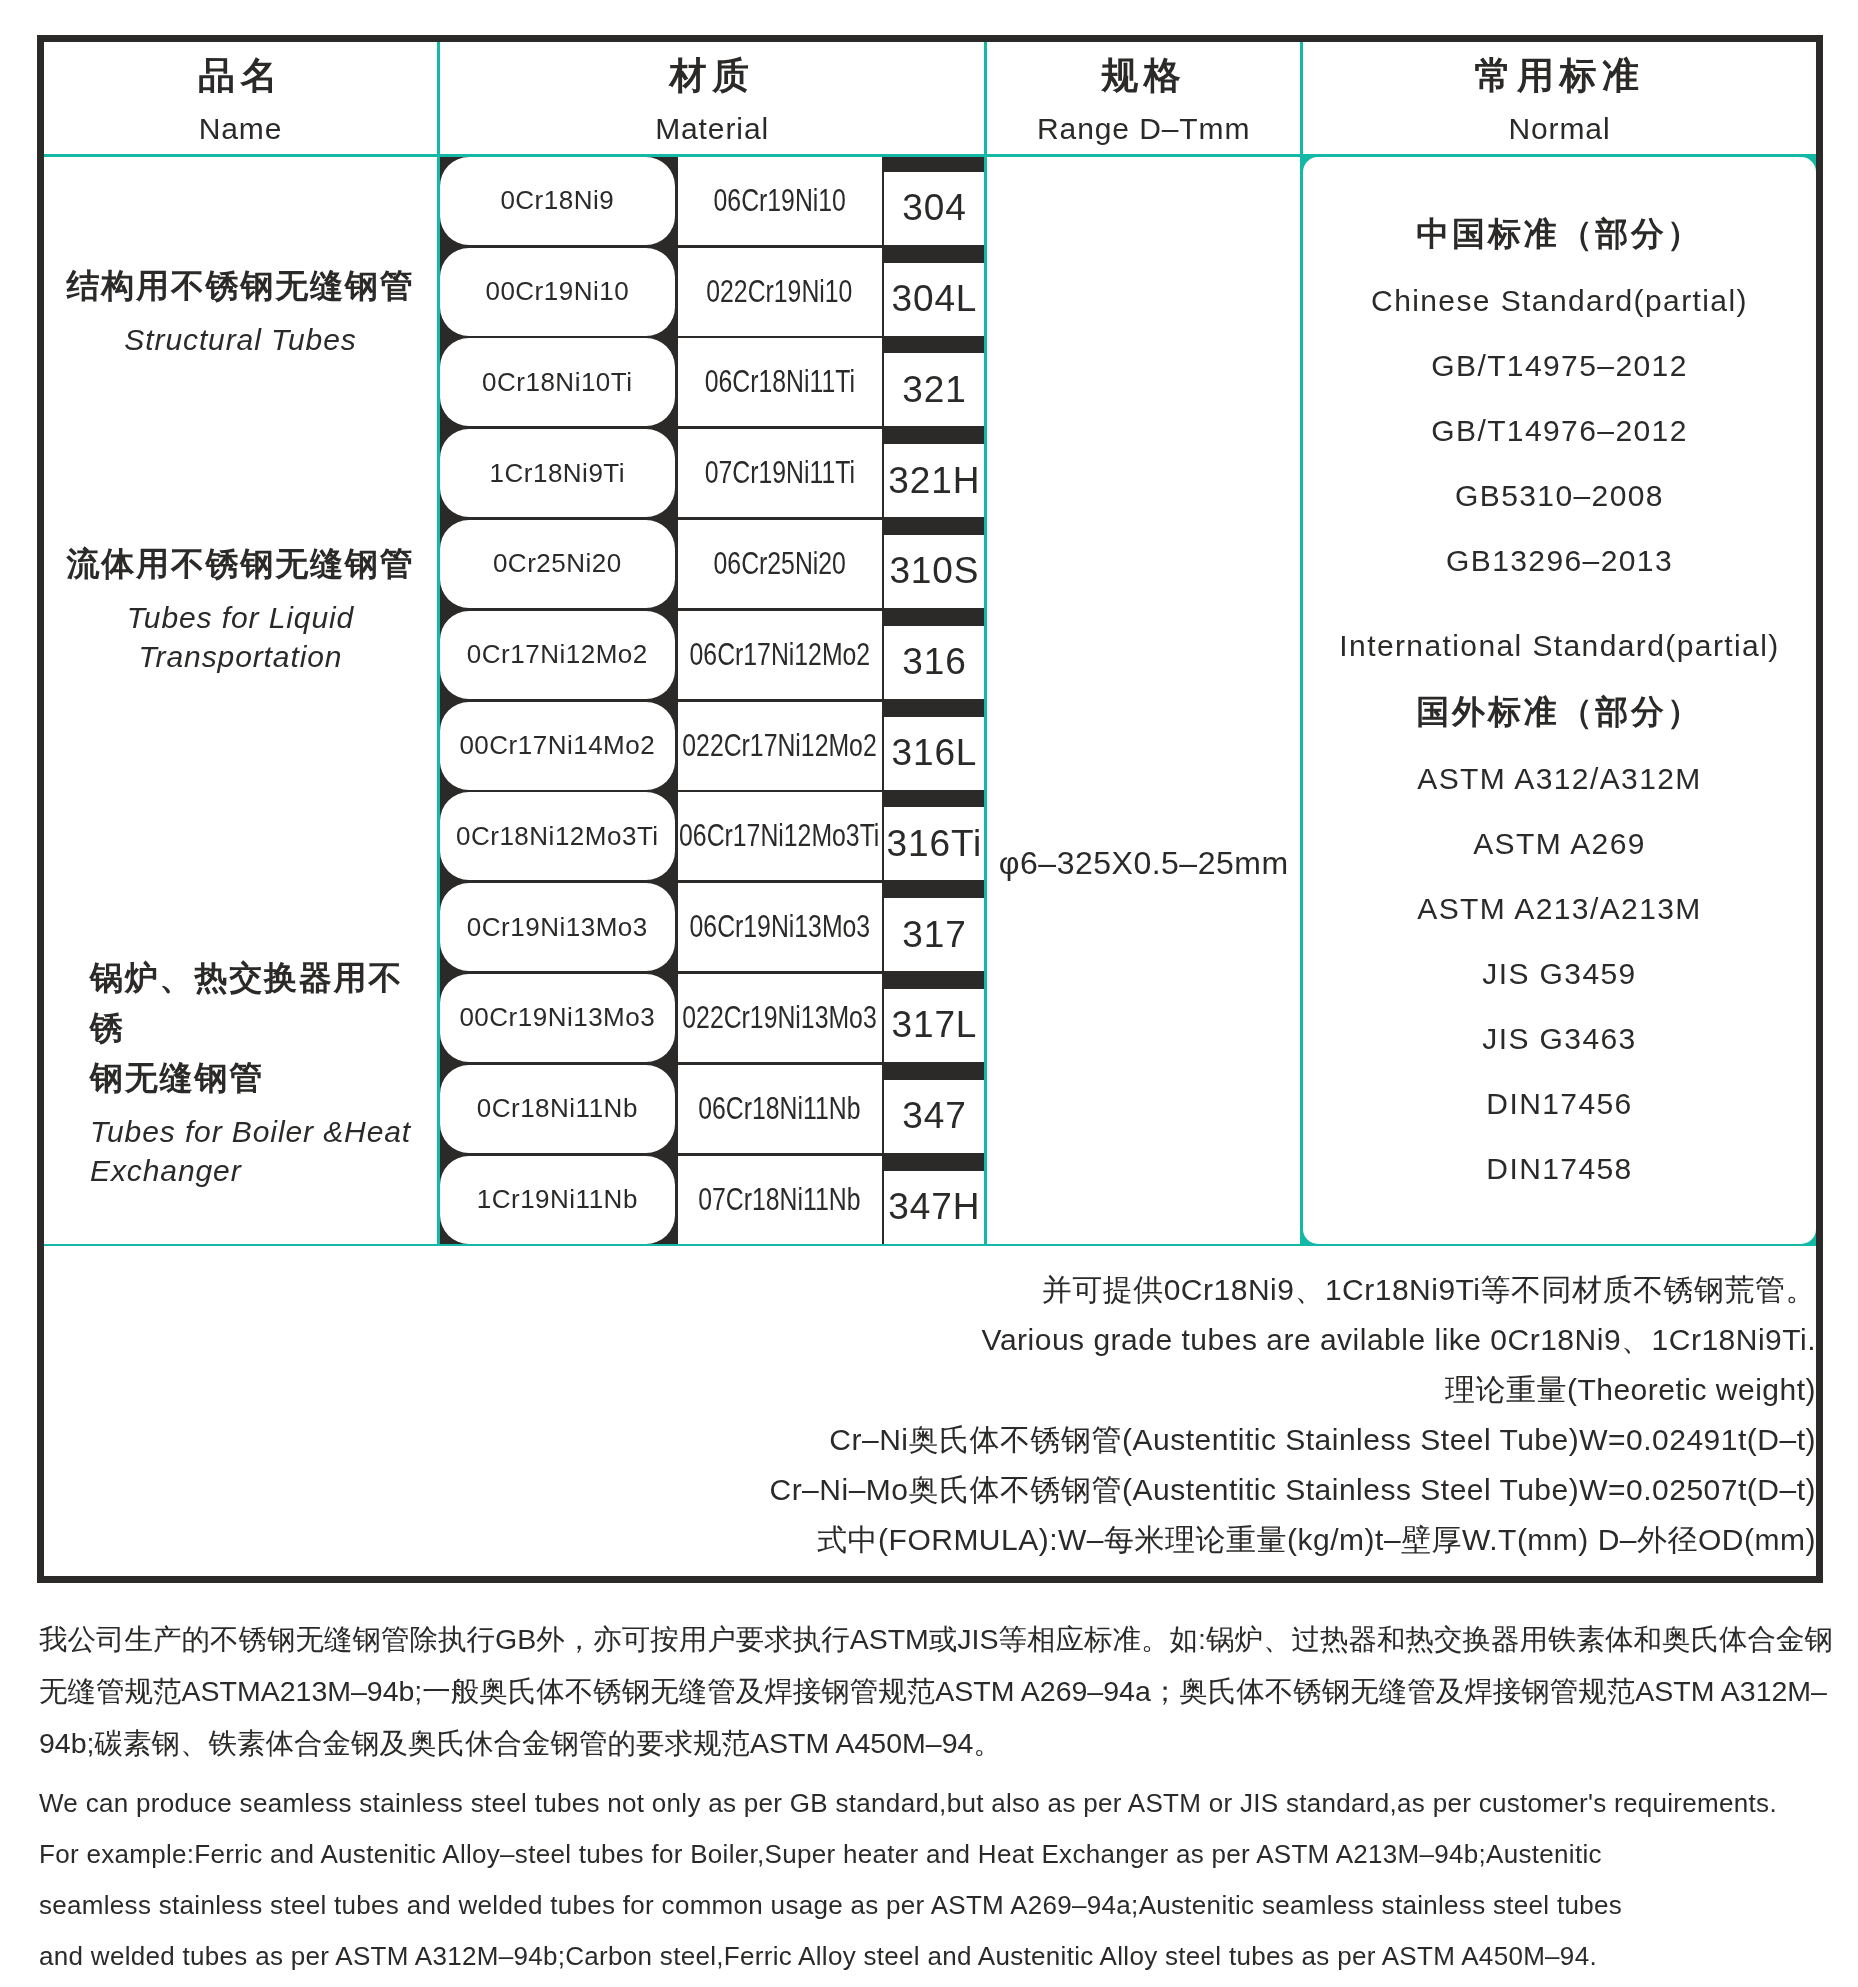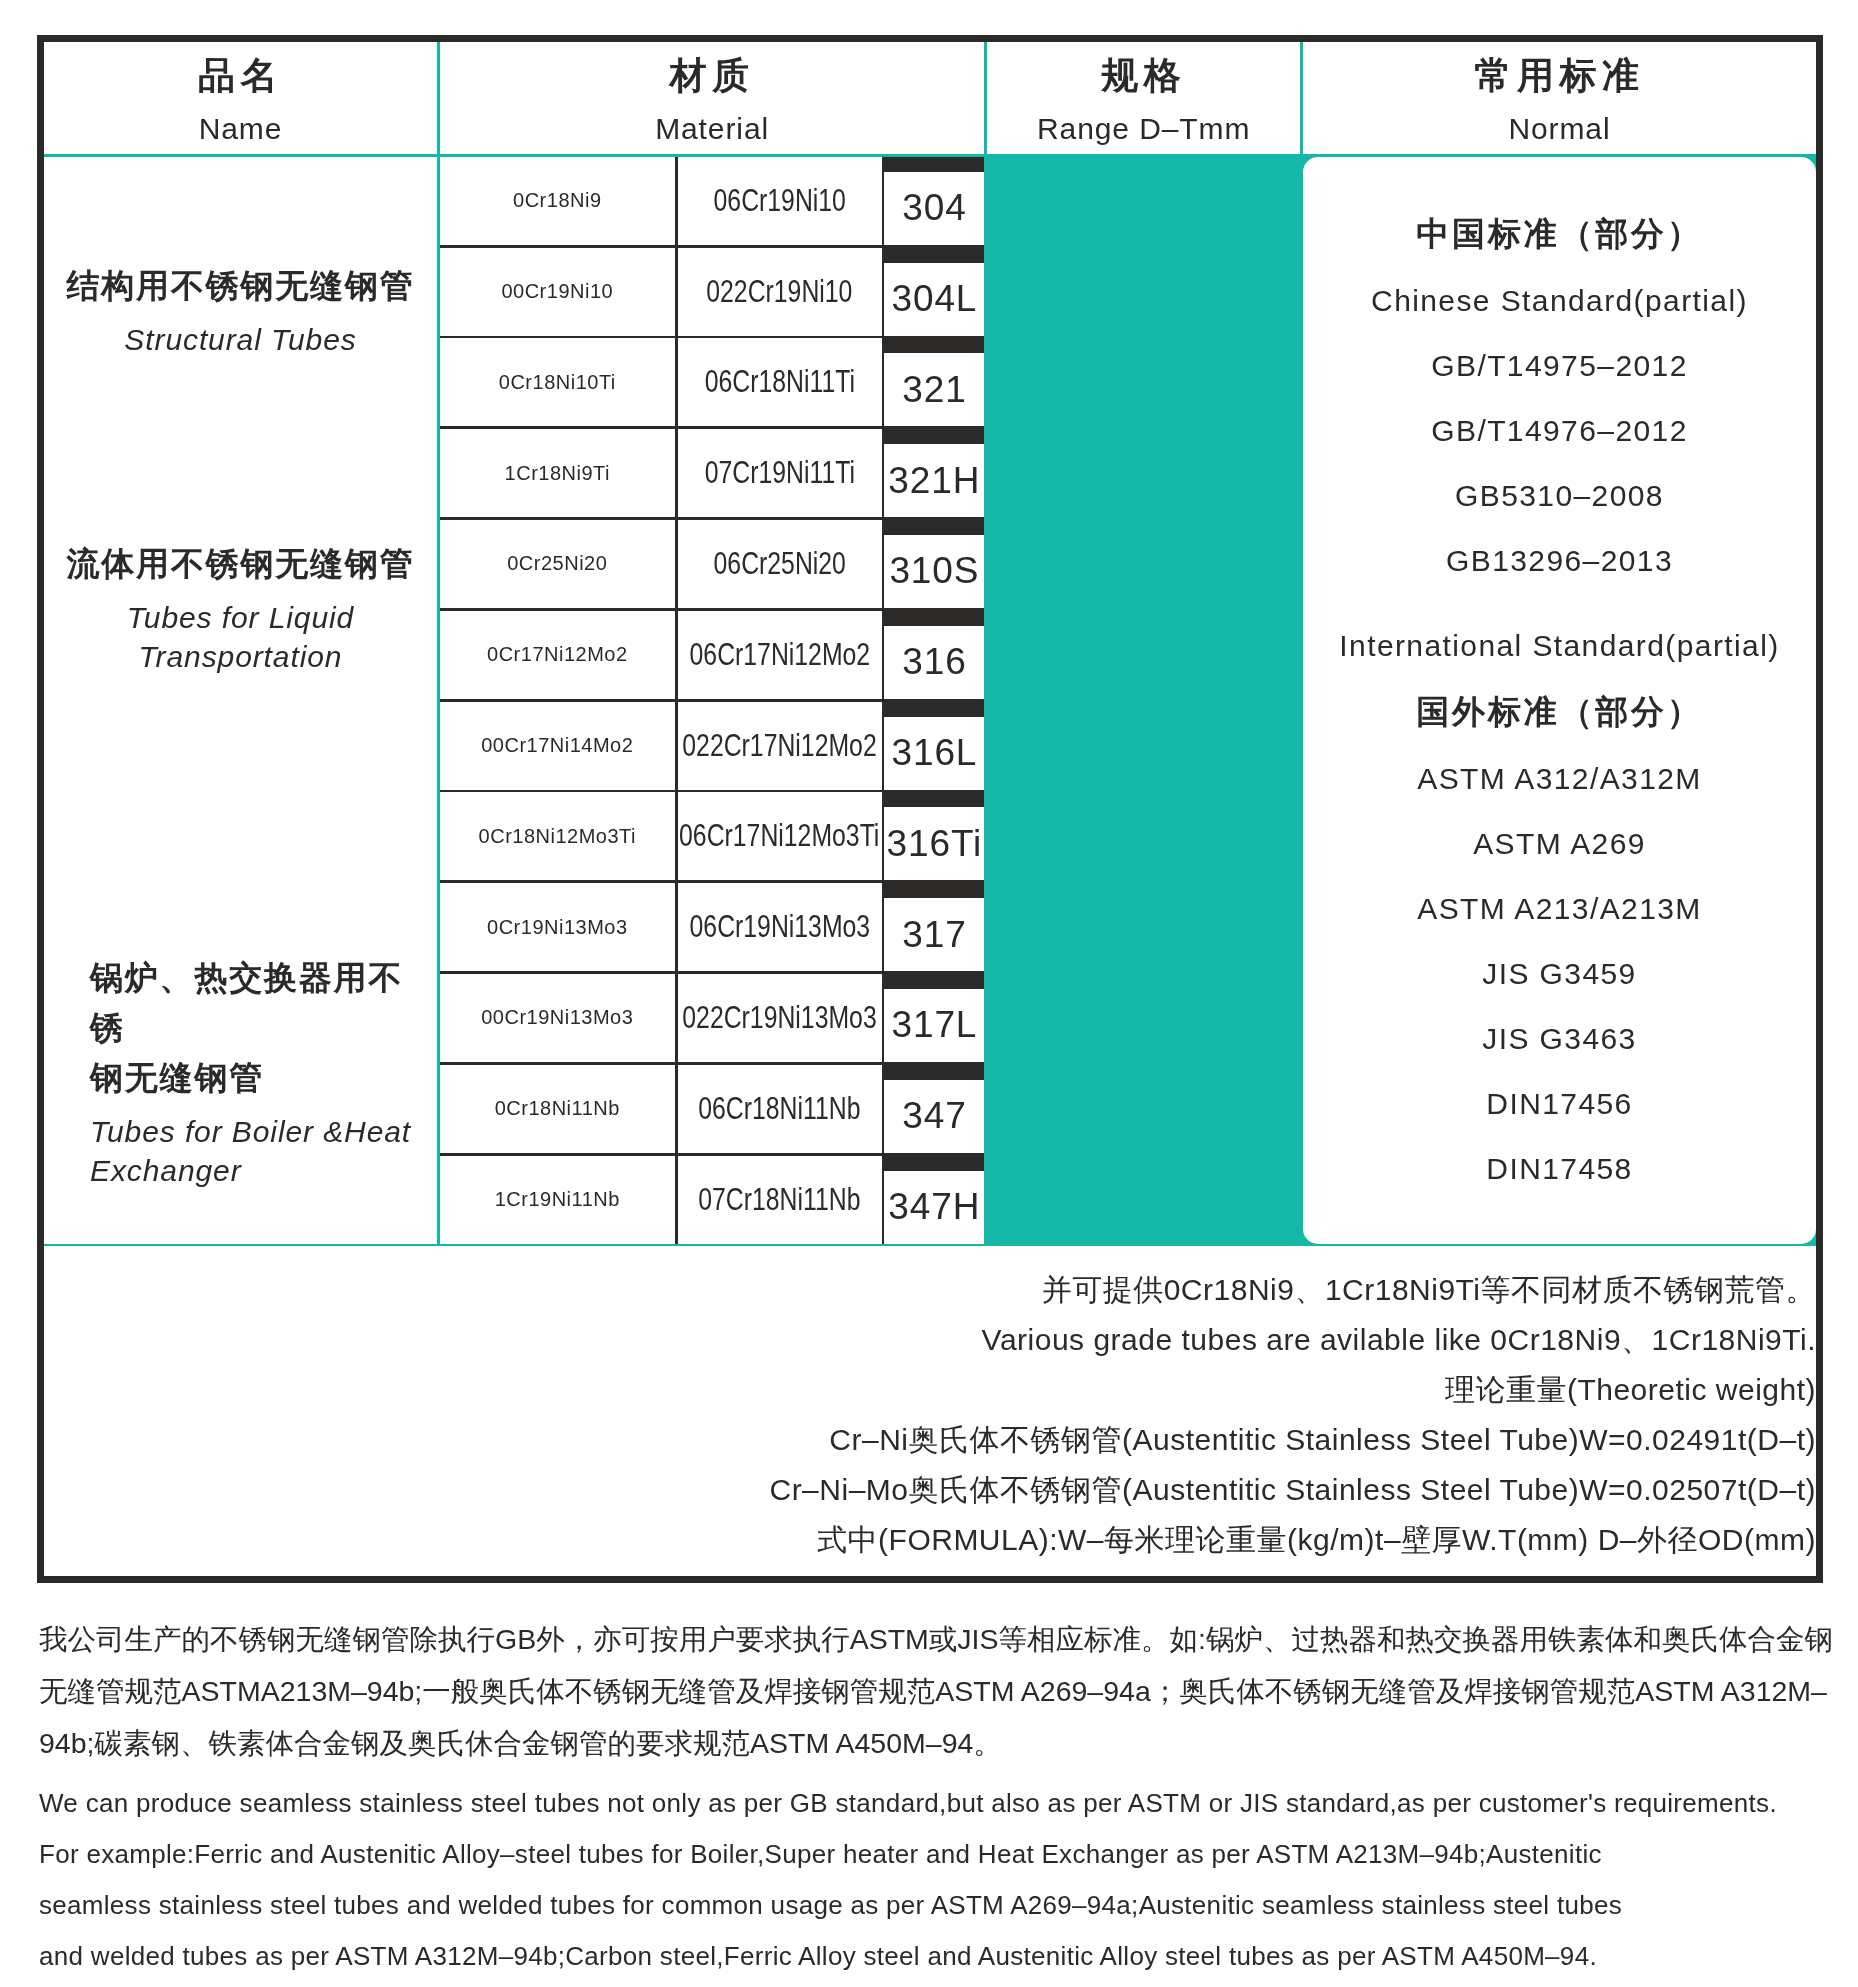--- a/index.html
+++ b/index.html
@@ -28,21 +28,21 @@
     display:flex; flex-direction:column; align-items:center; gap:9.2px; text-align:center; }
   .cat .cn { font-size:33px; font-weight:bold; letter-spacing:1.8px; line-height:50px; }
   .cat .en { font-size:30px; letter-spacing:0.9px; line-height:40px;font-style:italic; }
   .cat-1 { top:14.2%; }
   .cat-2 { top:41.5%; }
   .cat-3 { top:84.2%; align-items:flex-start; text-align:left; padding-left:46px; }
 
   
   .mat-grid { grid-area:2/2/14/5; display:grid; background:#2b2a29;
     grid-template-columns:235px 204px 1fr; grid-template-rows:repeat(12,1fr); gap:2.8px; }
-  .m1 { font-size:20px; letter-spacing:0.5px; }
+  .m1 { font-size:26px; letter-spacing:0.5px;border-radius:29px; }
   .m2 .cond { font-size:31px; display:inline-block; transform:scaleX(0.8); white-space:nowrap; }
   .m3 { font-size:37px; letter-spacing:0.9px;margin-top:15px; }
 
   
   .range-col { grid-area:2/5/14/6; position:relative; }
   .range-val { position:absolute; top:65%; left:0; width:100%; transform:translateY(-50%);
     text-align:center; font-size:32px; letter-spacing:0.5px; }
 
   
   .normal-col { grid-area:2/6/14/7; flex-direction:column; justify-content:center;border-radius:15px; }
@@ -177,20 +177,23 @@
         </div>
       <div class="cell m3">347</div>
 
       <div class="cell m1">1Cr19Ni11Nb</div>
       <div class="cell m2">
           <span class="cond">07Cr18Ni11Nb</span>
         </div>
       <div class="cell m3">347H</div>
     </div>
 
+    <div class="cell range-col">
+      <div class="range-val">φ6–325X0.5–25mm</div>
+    </div>
 
     <div class="cell normal-col">
       <div class="std std-head">中国标准（部分）</div>
       <div class="std">Chinese Standard(partial)</div>
       <div class="std">GB/T14975–2012</div>
       <div class="std">GB/T14976–2012</div>
       <div class="std">GB5310–2008</div>
       <div class="std">GB13296–2013</div>
       <div class="std std-gap">International  Standard(partial)</div>
       <div class="std std-head">国外标准（部分）</div>

